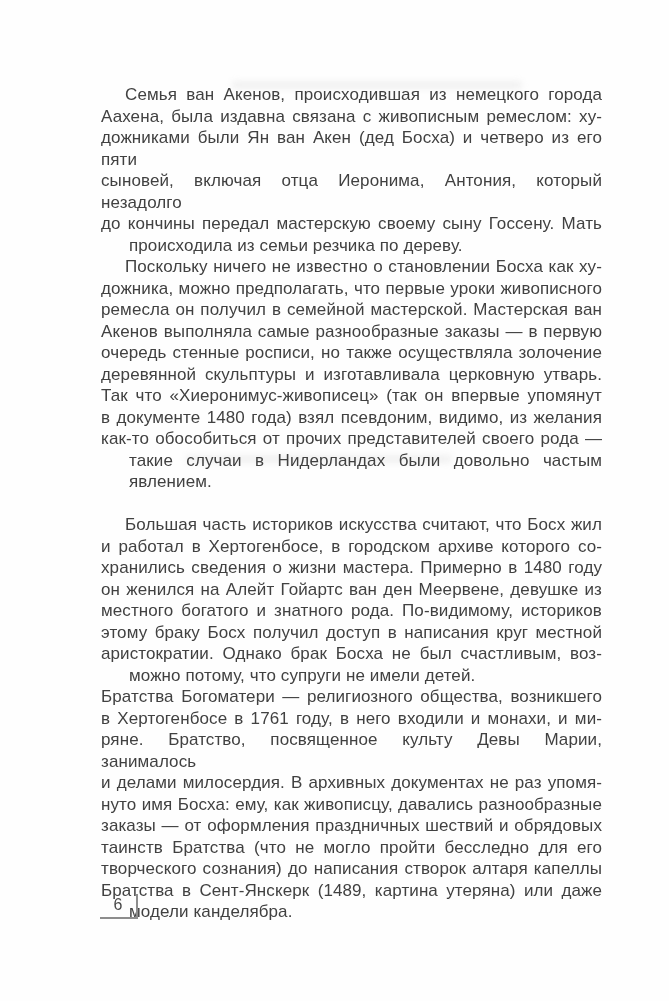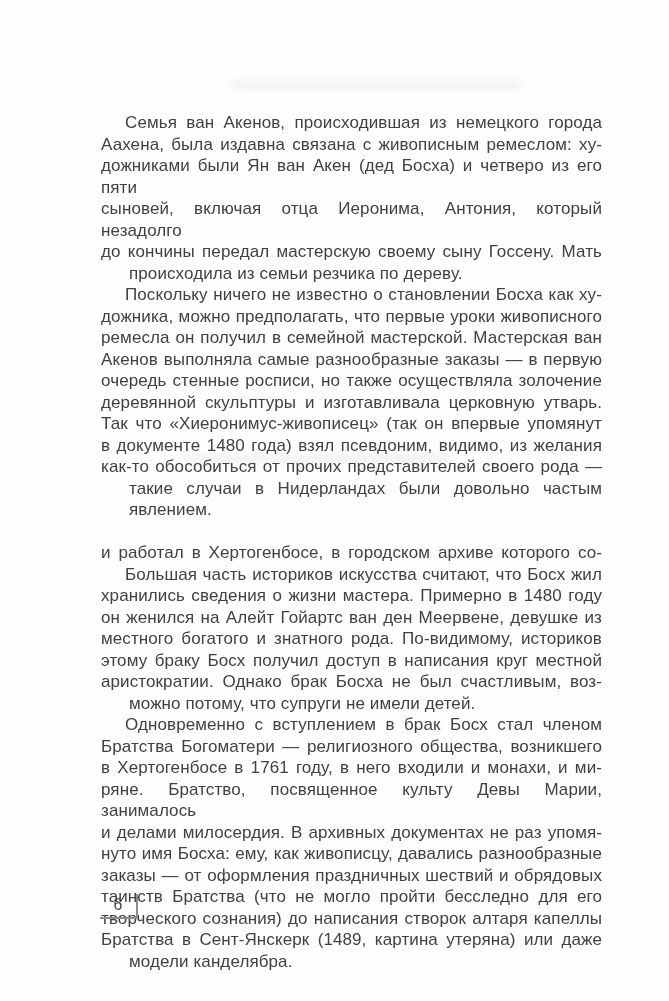--- a/index.html
+++ b/index.html
@@ -7,21 +7,21 @@
     position: relative;
     width: 669px;
     height: 1001px;
     background: #fefefe;
     font-family: "Liberation Sans", sans-serif;
     overflow: hidden;
   }
   .text-block {
     position: absolute;
     left: 101px;
-    top: 112px;
+    top: 84px;
     width: 501px;
     color: #414141;
     font-size: 17px;
     line-height: 21.5px;
     font-weight: 400;
     letter-spacing: 0.1px;
   }
   .paragraph { margin: 0; }
   .paragraph.gap-before { margin-top: 21.5px; }
   .line {
@@ -83,31 +83,30 @@
         <div class="line">ремесла он получил в семейной мастерской. Мастерская ван</div>
         <div class="line">Акенов выполняла самые разнообразные заказы — в первую</div>
         <div class="line">очередь стенные росписи, но также осуществляла золочение</div>
         <div class="line">деревянной скульптуры и изготавливала церковную утварь.</div>
         <div class="line">Так что «Хиеронимус-живописец» (так он впервые упомянут</div>
         <div class="line">в документе 1480 года) взял псевдоним, видимо, из желания</div>
         <div class="line">как-то обособиться от прочих представителей своего рода —</div>
         <div class="line last">такие случаи в Нидерландах были довольно частым явлением.</div>
       </div>
       <div class="paragraph gap-before">
+        <div class="line first">Большая часть историков искусства считают, что Босх жил</div>
         <div class="line">и работал в Хертогенбосе, в городском архиве которого со-</div>
-        <div class="line first">Большая часть историков искусства считают, что Босх жил</div>
         <div class="line">хранились сведения о жизни мастера. Примерно в 1480 году</div>
         <div class="line">он женился на Алейт Гойартс ван ден Меервене, девушке из</div>
         <div class="line">местного богатого и знатного рода. По-видимому, историков</div>
         <div class="line">этому браку Босх получил доступ в написания круг местной</div>
         <div class="line">аристократии. Однако брак Босха не был счастливым, воз-</div>
         <div class="line last">можно потому, что супруги не имели детей.</div>
       </div>
       <div class="paragraph">
-        <div class="line first">Одновременно с вступлением в брак Босх стал членом</div>
         <div class="line">Братства Богоматери — религиозного общества, возникшего</div>
         <div class="line">в Хертогенбосе в 1761 году, в него входили и монахи, и ми-</div>
         <div class="line">ряне. Братство, посвященное культу Девы Марии, занималось</div>
         <div class="line">и делами милосердия. В архивных документах не раз упомя-</div>
         <div class="line">нуто имя Босха: ему, как живописцу, давались разнообразные</div>
         <div class="line">заказы — от оформления праздничных шествий и обрядовых</div>
         <div class="line">таинств Братства (что не могло пройти бесследно для его</div>
         <div class="line">творческого сознания) до написания створок алтаря капеллы</div>
         <div class="line">Братства в Сент-Янскерк (1489, картина утеряна) или даже</div>
         <div class="line last">модели канделябра.</div>

